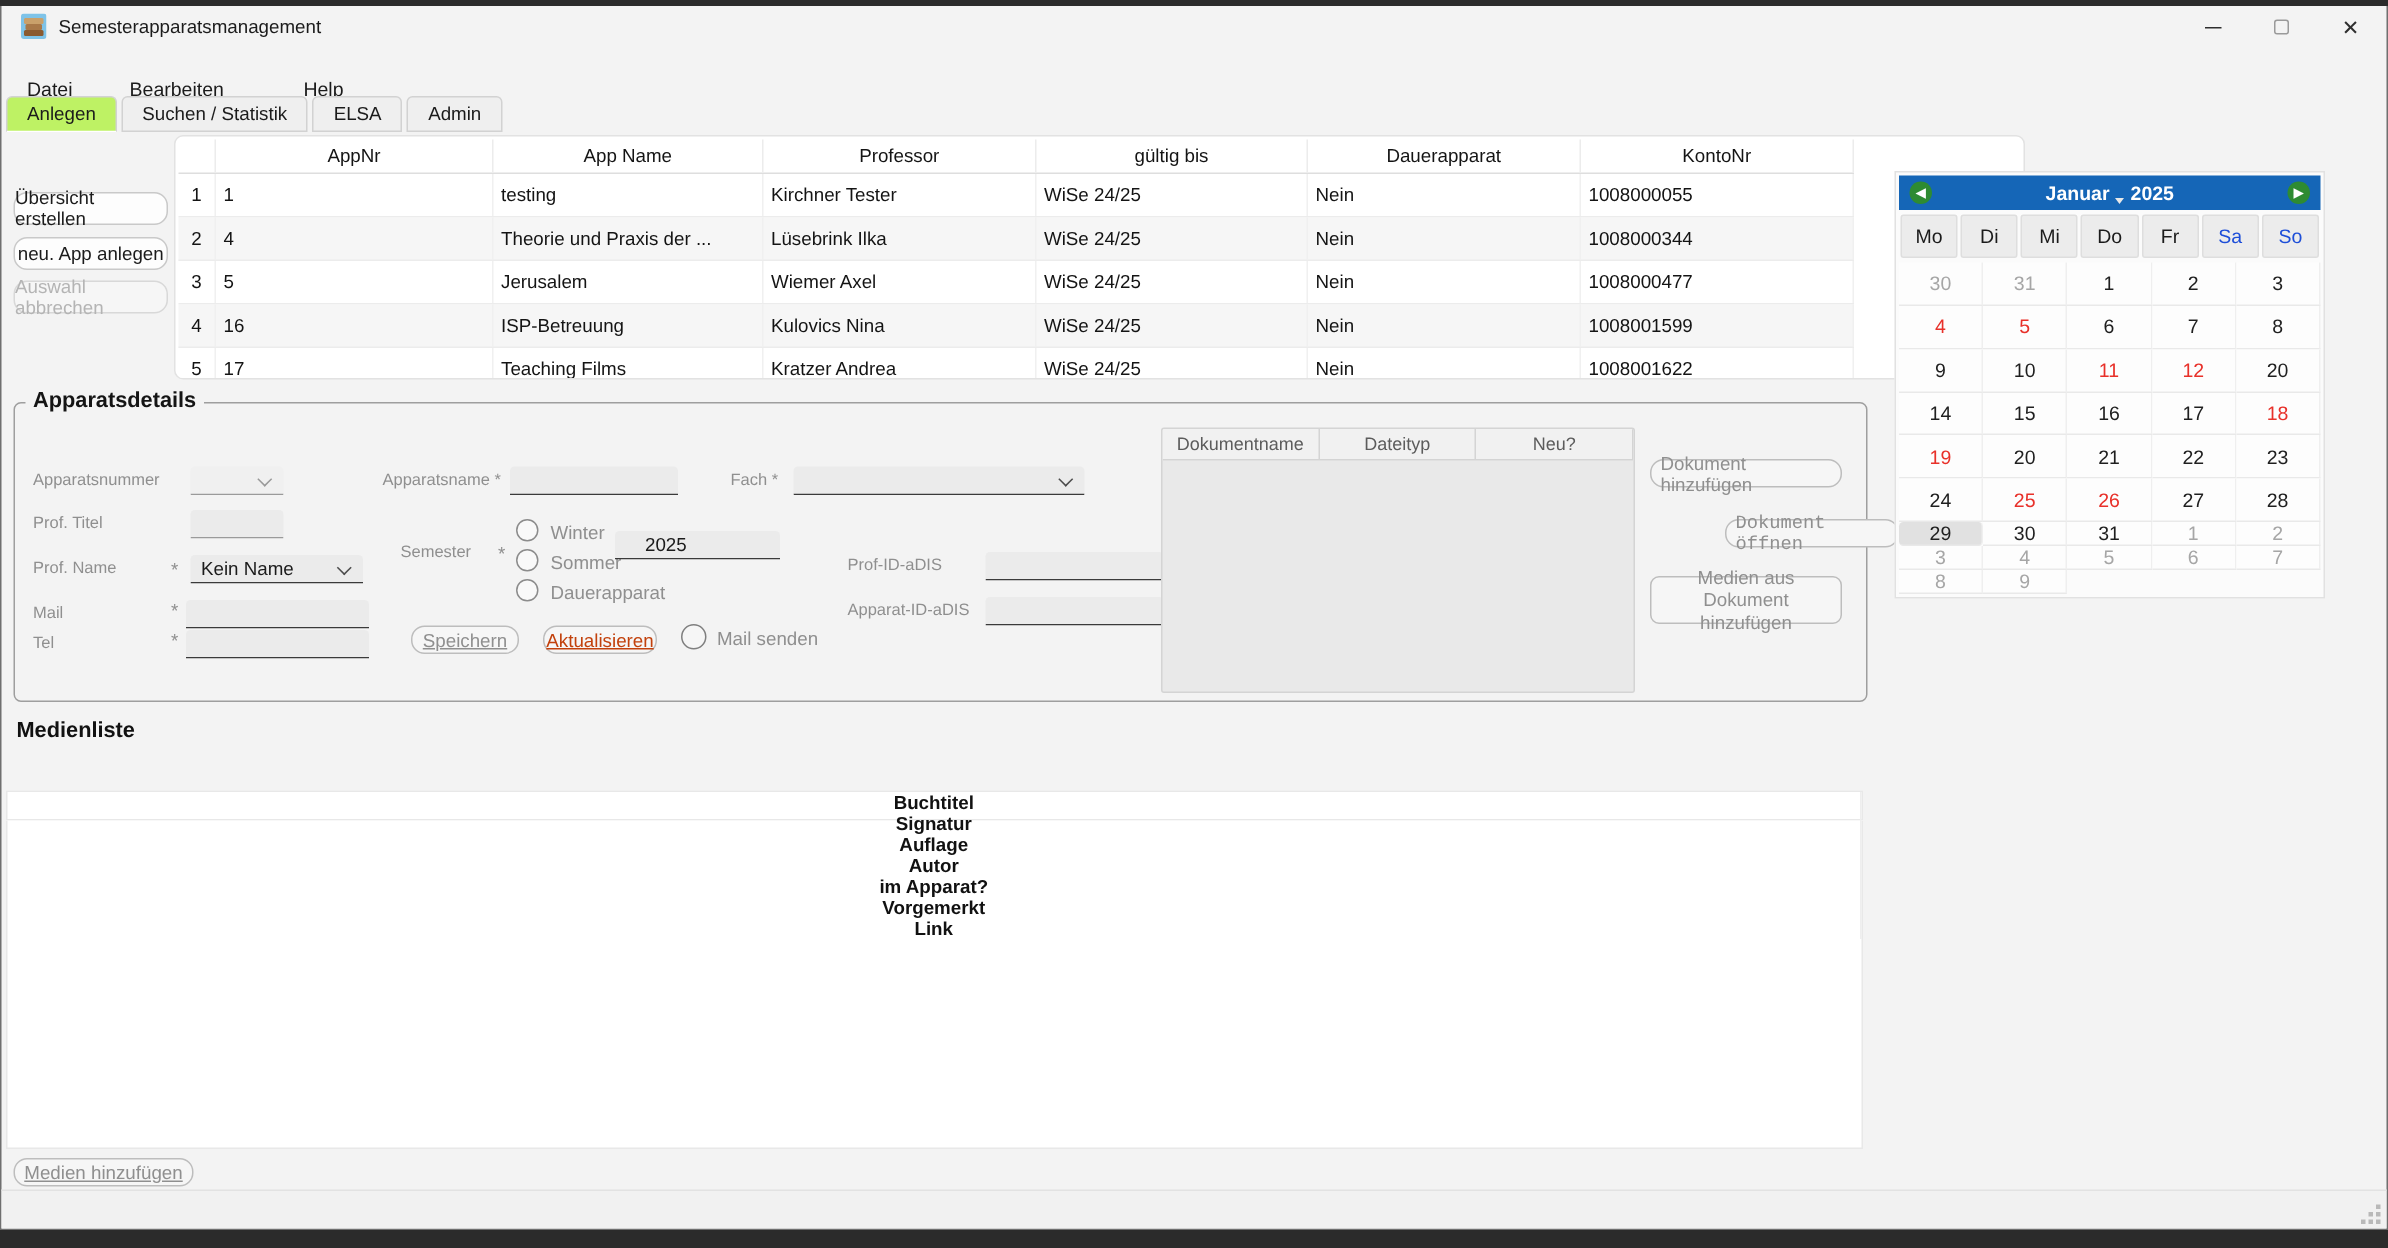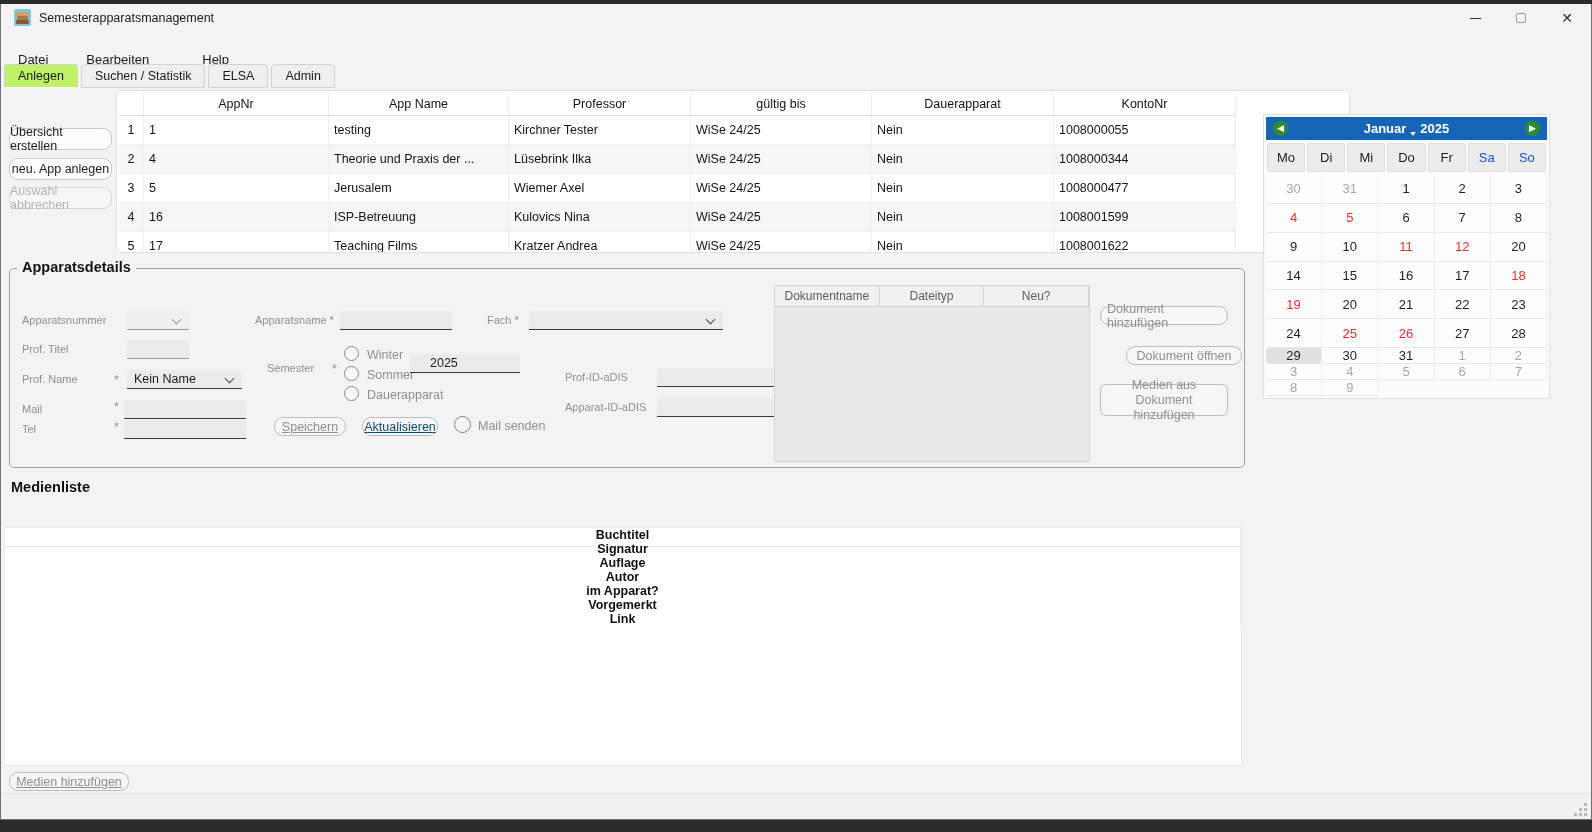--- a/index.html
+++ b/index.html
@@ -284,33 +284,33 @@
     <span class="rlabel" style="left:357px; top:119px">Dauerapparat</span>
 
     <div class="field" style="left:400px; top:85px; width:110px; padding-left:20px;">2025</div>
 
     <span class="flabel" style="left:555px; top:102px">Prof-ID-aDIS</span>
     <div class="field" style="left:647px; top:99px; width:119px;"></div>
     <span class="flabel" style="left:555px; top:132px">Apparat-ID-aDIS</span>
     <div class="field" style="left:647px; top:129px; width:119px;"></div>
 
     <div class="btn" style="left:264px; top:148px; width:72px;">Speichern</div>
-    <div class="btn" style="left:352px; top:148px; width:76px; color:#0c4a6e;">Aktualisieren</div>
+    <div class="btn" style="left:352px; top:148px; width:76px; color:#c2410c;">Aktualisieren</div>
     <div class="checkbox" style="left:444px; top:147px"></div>
     <span class="rlabel" style="left:468px; top:150px">Mail senden</span>
 
     <div class="doc-panel">
       <div class="doc-head" id="doc-head">
           <div class="doc-hcell">Dokumentname</div>
           <div class="doc-hcell">Dateityp</div>
           <div class="doc-hcell">Neu?</div>
         </div>
     </div>
     <div class="btn nul" style="left:1090px; top:37px; width:128px;">Dokument hinzufügen</div>
-    <div class="btn nul" style="left:1116px; top:77px; width:116px;">Dokument öffnen</div>
+    <div class="btn nul" style="left:1140px; top:77px; width:116px;font-family:Liberation Mono, monospace;">Dokument öffnen</div>
     <div class="btn nul" style="left:1090px; top:115px; width:128px; height:32px; border-radius:6px; text-align:center; line-height:15px; padding:0 4px;">Medien aus Dokument hinzufügen</div>
   </div>
 
   <div class="media-title">Medienliste</div>
   <div class="media-table">
     <div class="m-head" id="media-head">
         <div class="m-hcell">Buchtitel</div>
         <div class="m-hcell">Signatur</div>
         <div class="m-hcell">Auflage</div>
         <div class="m-hcell">Autor</div>

